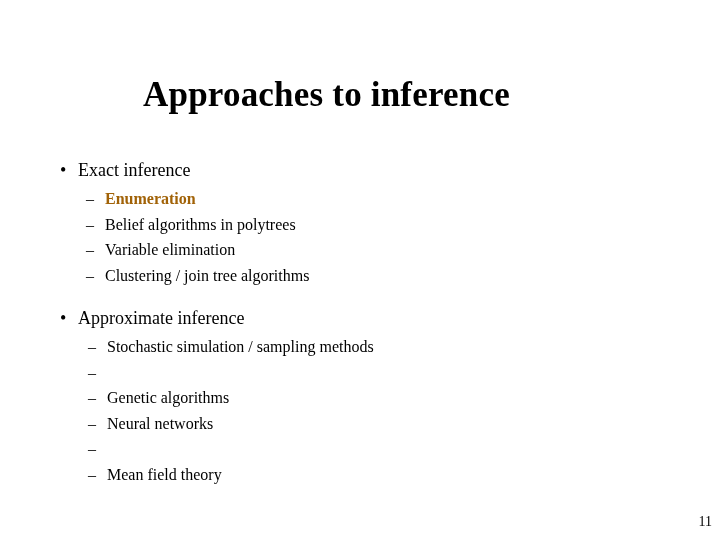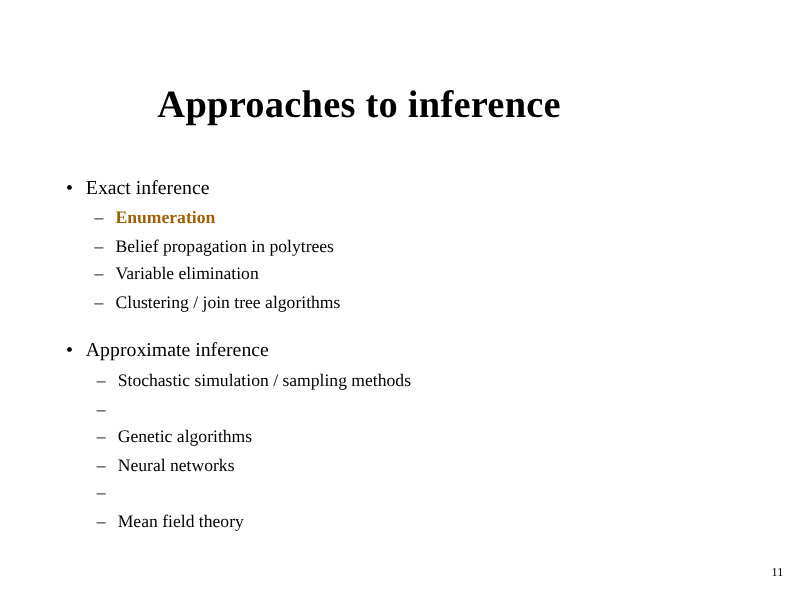--- a/index.html
+++ b/index.html
@@ -108,21 +108,21 @@
   .em-blue {
     color: #a16207;
     font-weight: bold;
   }
 
   
   .page-number {
     position: absolute;
     right: 8px;
     bottom: 12px;
-    font-size: 11px;
+    font-size: 14px;
     line-height: 13px;
     color: #000000;
     text-align: left;
   }
 </style>
 </head>
 <body>
 
 <div class="slide">
 
@@ -135,21 +135,21 @@
         <span class="bullet-dot">•</span>
         <span>Exact inference</span>
       </div>
       <div class="l2-list">
         <div class="l2">
           <span class="bullet-dash">–</span>
           <span class="em-blue">Enumeration</span>
         </div>
         <div class="l2">
           <span class="bullet-dash">–</span>
-          <span>Belief propagation in polytrees</span>
+          <span>Belief algorithms in polytrees</span>
         </div>
         <div class="l2">
           <span class="bullet-dash">–</span>
           <span>Variable elimination</span>
         </div>
         <div class="l2">
           <span class="bullet-dash">–</span>
           <span>Clustering / join tree algorithms</span>
         </div>
       </div>

